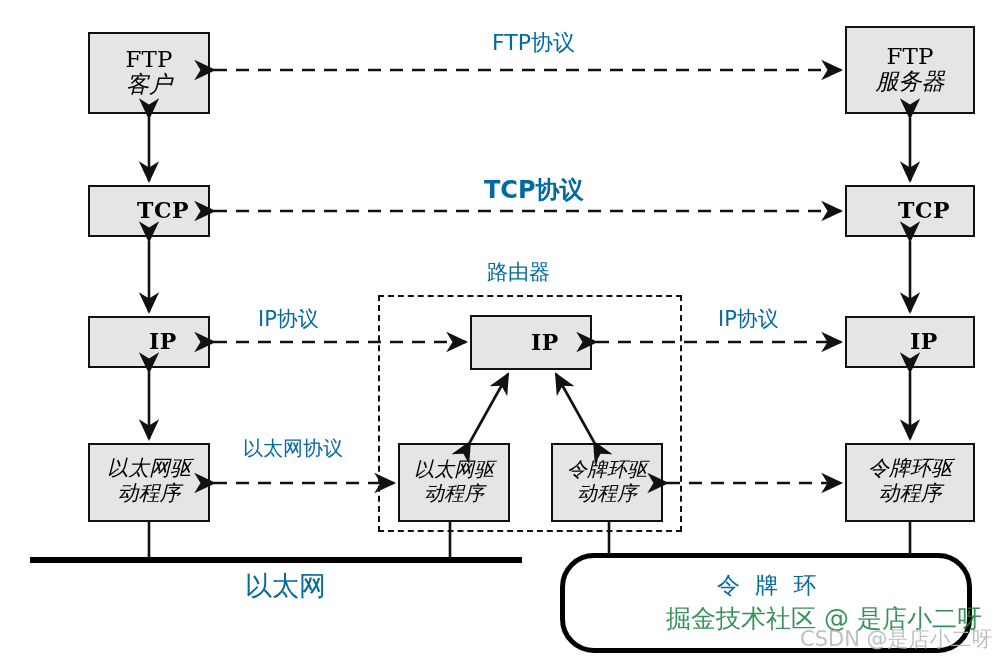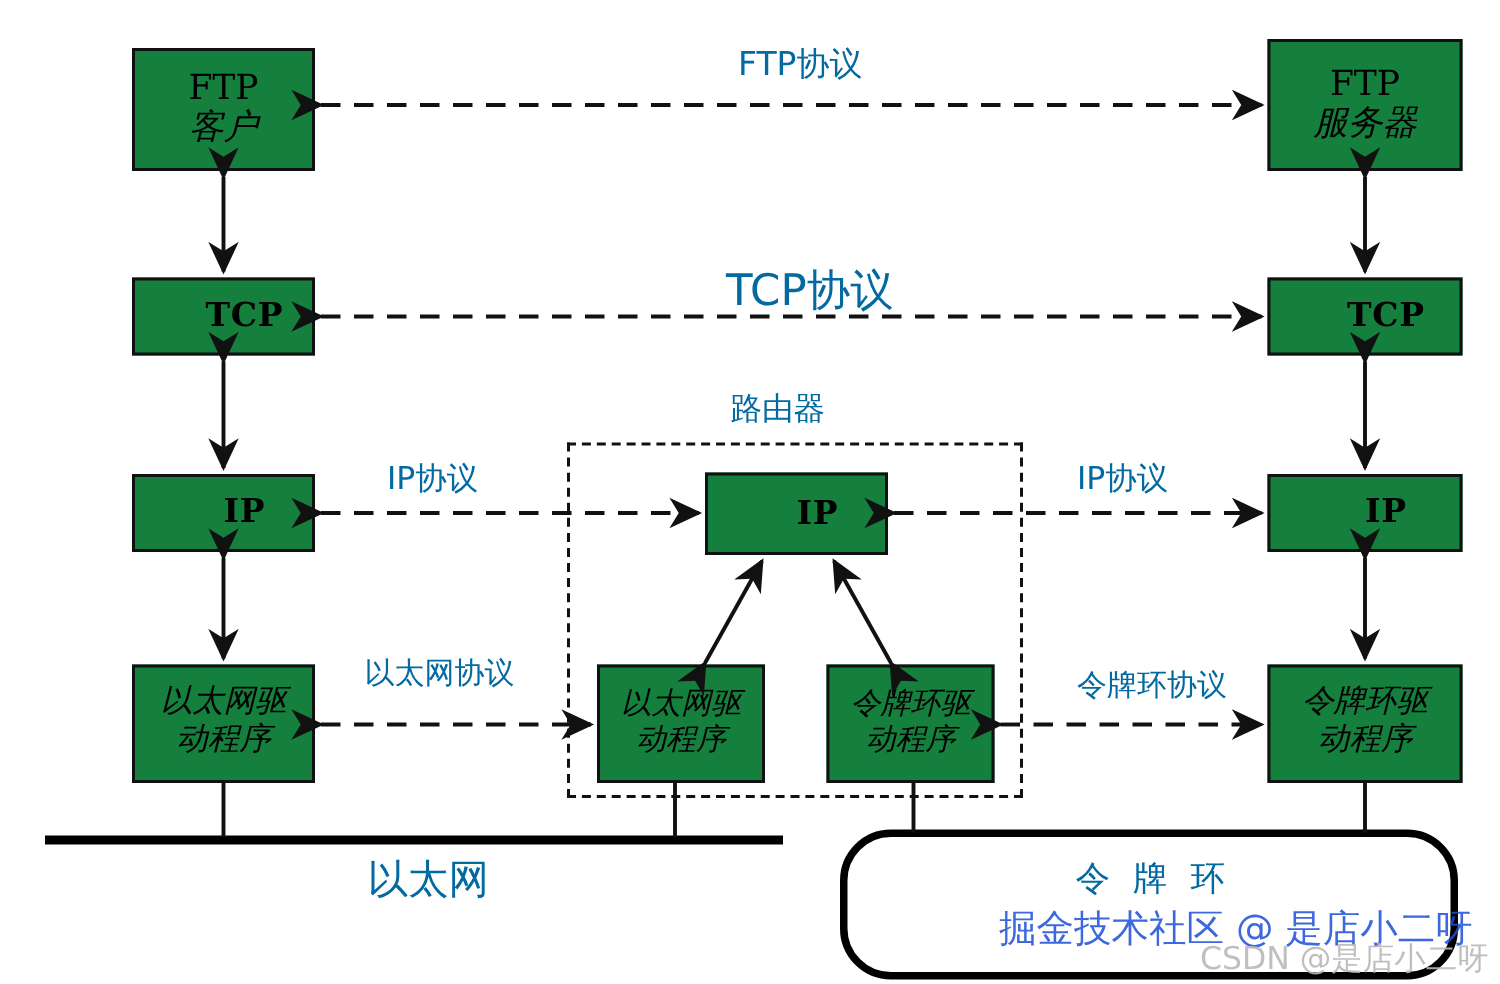--- a/index.html
+++ b/index.html
@@ -13,21 +13,21 @@
     height: 656px;
     background: #ffffff;
     font-family: "DejaVu Sans", "Liberation Sans", sans-serif;
     overflow: hidden;
   }
   
   .box {
     position: absolute;
     box-sizing: border-box;
     border: 2px solid #111;
-    background: #15803d;
+    background: #e5e5e5;
     display: flex;
     flex-direction: column;
     align-items: center;
     justify-content: center;
     line-height: 1.18;
     color: #000;
     text-align: center;
   }
   .box .ln {
     display: block;
@@ -77,21 +77,21 @@
     background: #fff;
   }
   
   .watermark {
     position: absolute;
     white-space: nowrap;
     font-family: "DejaVu Sans", sans-serif;
     pointer-events: none;
   }
   .wm1 {
-    color: #1d4ed8;
+    color: #15803d;
     opacity: .85;
   }
   .wm2 {
     color: #b9b9b9;
     opacity: .9;
   }
   svg.overlay {
     position: absolute;
     left: 0;
     top: 0;
@@ -153,29 +153,28 @@
     <span class="ln cjk">动程序</span>
   </div>
 
   <div class="box" style="left:551px; top:443px; width:112px; height:79px; font-size:20px;">
     <span class="ln cjk">令牌环驱</span>
     <span class="ln cjk">动程序</span>
   </div>
 
   <div class="label cjk" style="left:492px; top:28px; font-size:22px;">FTP协议</div>
 
-  <div class="label cjk" style="left:484px; top:174px; font-size:29px;">TCP协议</div>
+  <div class="label cjk" style="left:484px; top:174px; font-size:24px;font-weight:bold;">TCP协议</div>
 
   <div class="label cjk" style="left:258px; top:305px; font-size:21px;">IP协议</div>
 
   <div class="label cjk" style="left:718px; top:305px; font-size:21px;">IP协议</div>
 
   <div class="label cjk" style="left:243px; top:435px; font-size:20px;">以太网协议</div>
 
-  <div class="label cjk" style="left:718px; top:443px; font-size:20px;">令牌环协议</div>
 
   <div class="bus" style="left:30px; top:557px; width:492px; height:6px;"></div>
   <div class="label cjk" style="left:245px; top:568px; font-size:27px;">以太网</div>
 
   <div class="ring" style="left:560px; top:553px; width:412px; height:100px;"></div>
   <div class="label cjk" style="left:717px; top:570px; font-size:23px; letter-spacing:4px;">令 牌 环</div>
 
   <svg class="overlay" viewBox="0 0 1000 656" xmlns="http://www.w3.org/2000/svg">
     <defs>
       <marker id="ah" markerWidth="9" markerHeight="9" refX="7.6" refY="4.5" orient="auto" markerUnits="strokeWidth">

